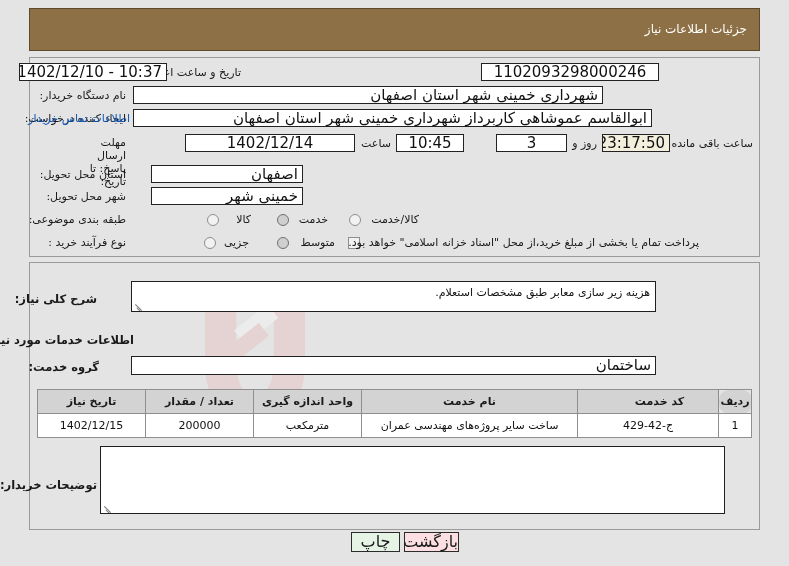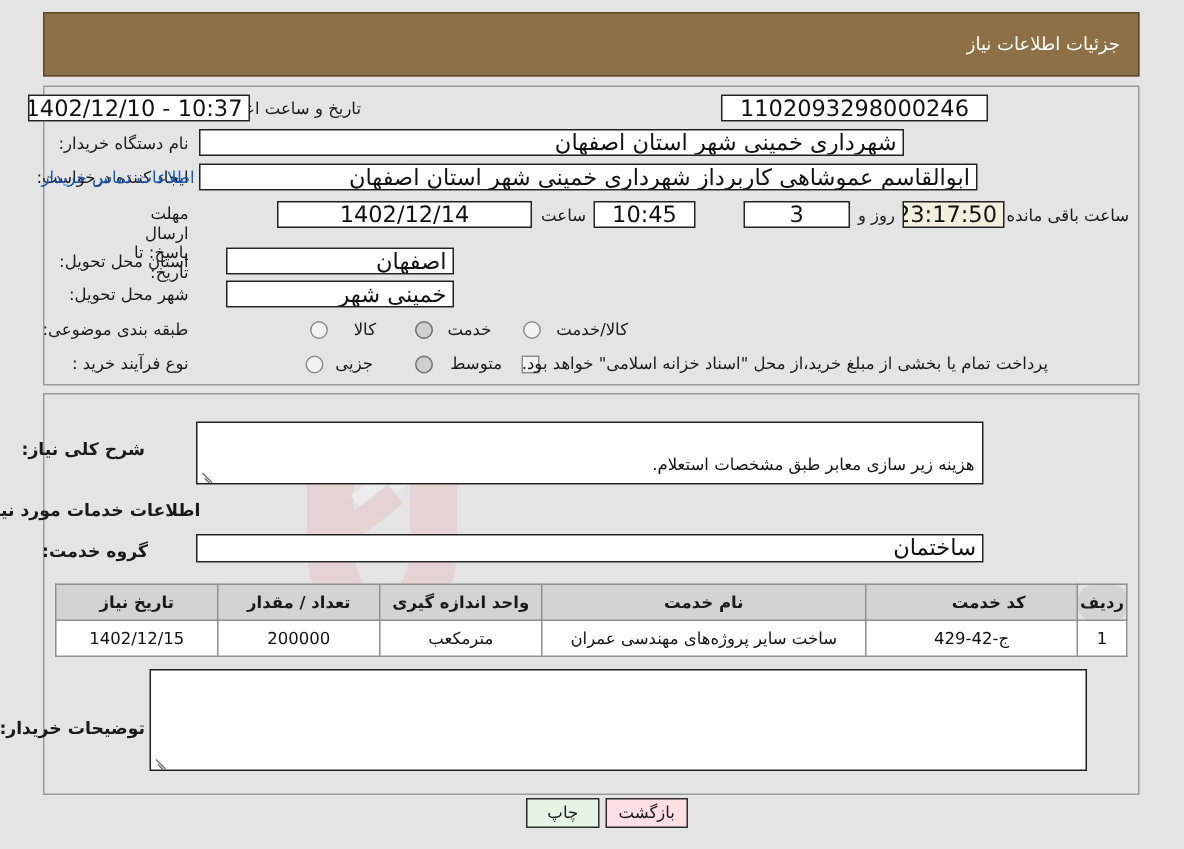--- a/index.html
+++ b/index.html
@@ -120,21 +120,21 @@
   }
   
   .ta{
     position:absolute;
     background:#ffffff;
     border:1px solid #1f1f1f;
     box-sizing:border-box;
     font-size:11px;
     line-height:16px;
     color:#111;
-    padding:20px 5px;
+    padding:3px 5px;
     text-align:right;
     z-index:3;
     overflow:hidden;
   }
   .ta .grip{
     position:absolute;
     left:2px;bottom:1px;
     width:9px;height:9px;
     z-index:4;
   }
@@ -170,21 +170,21 @@
     height:21px;
     text-align:center;
     color:#111;
   }
   
   .btn{
     position:absolute;
     height:20px;
     border:1px solid #2b2b2b;
     box-sizing:border-box;
-    font-size:11px;
+    font-size:16px;
     line-height:18px;
     text-align:center;
     cursor:pointer;
     z-index:4;
     font-family:"DejaVu Sans","Liberation Sans",sans-serif;
   }
   #btn-print{background:#e6f4e6;}
   #btn-back{background:#fbdfe2;}
 </style>
 </head>

